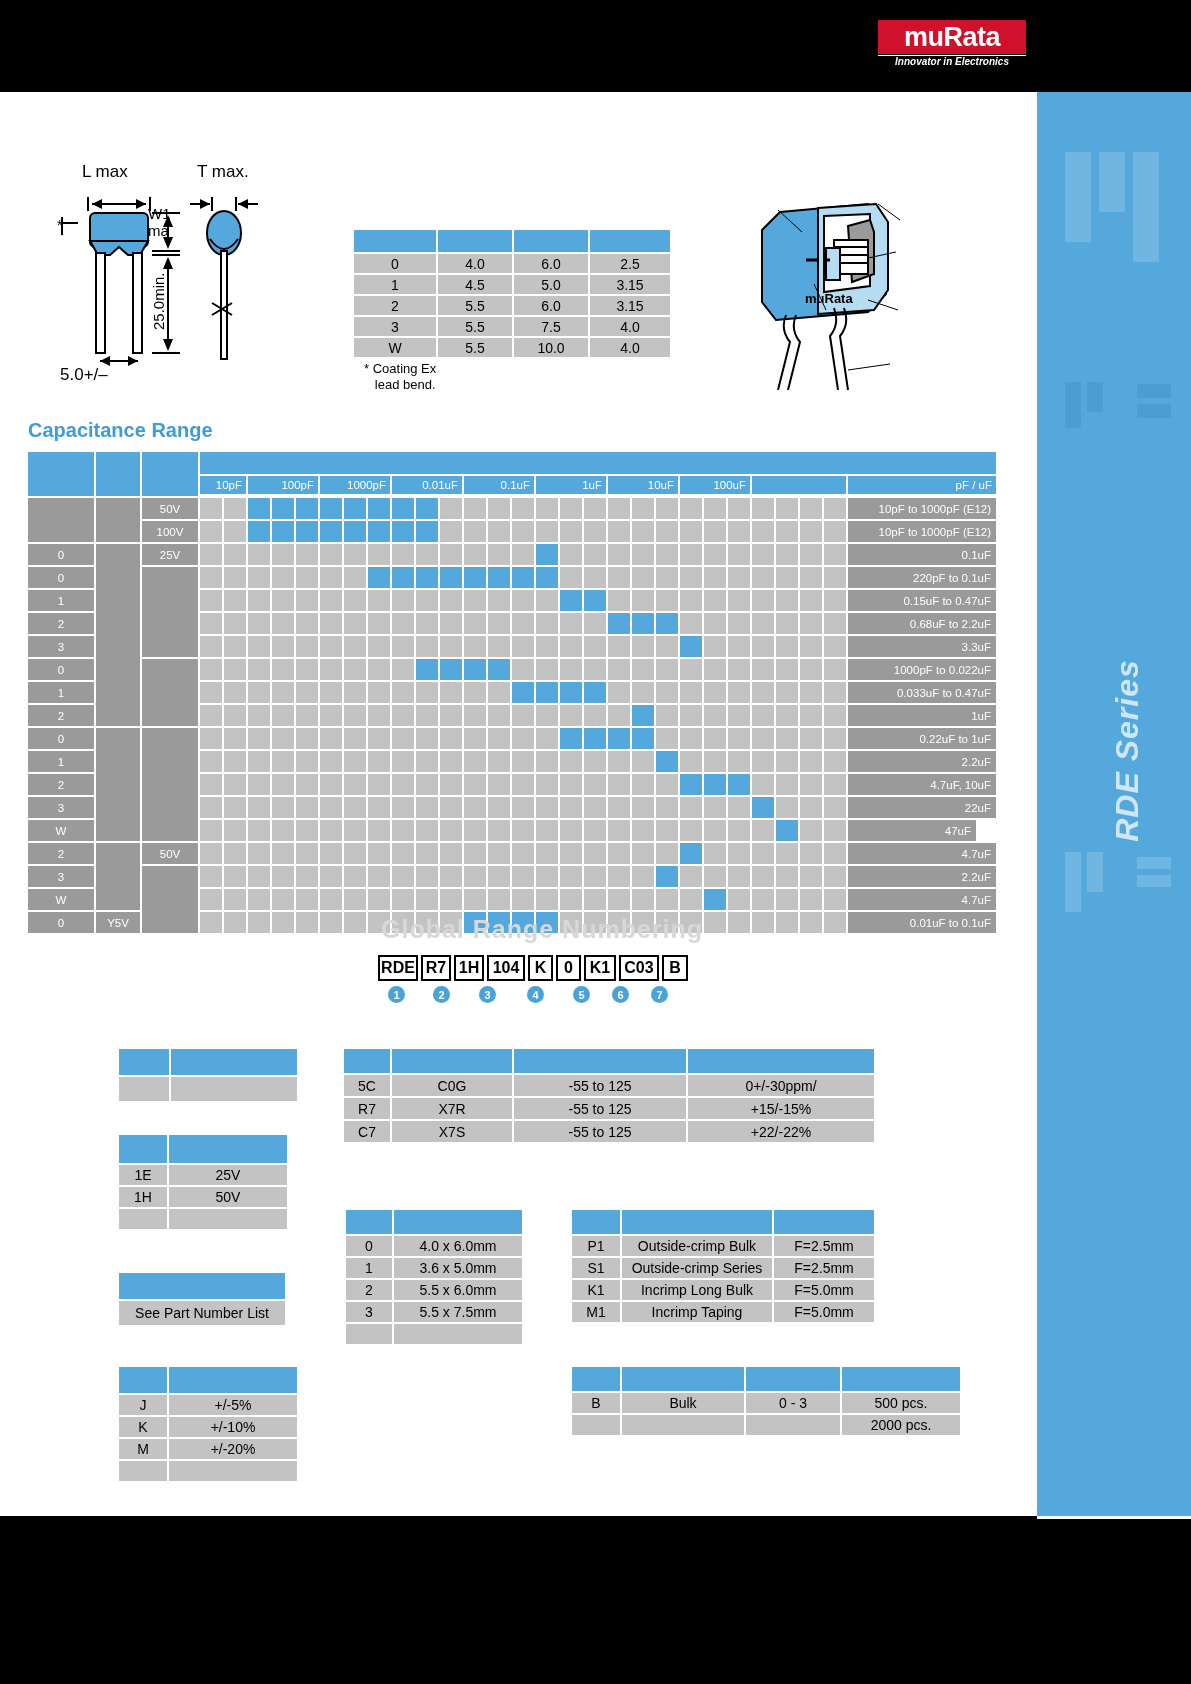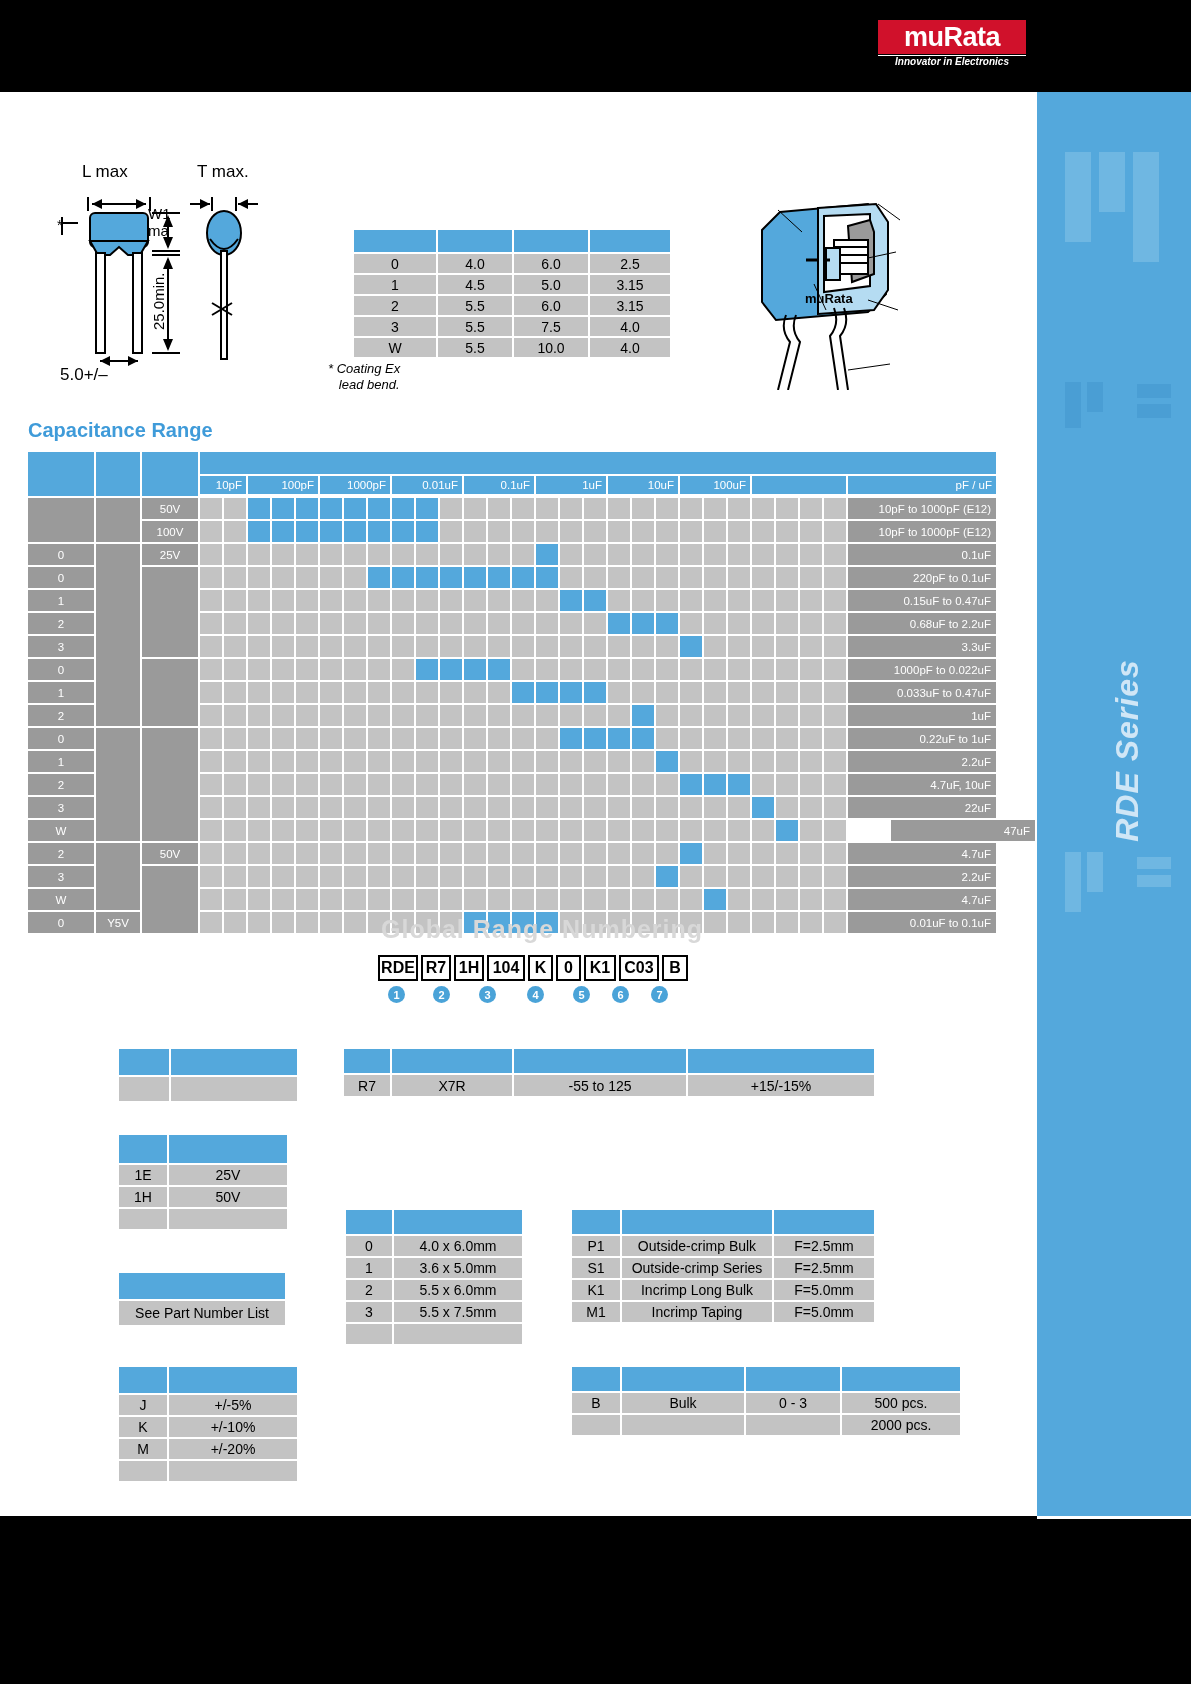--- a/index.html
+++ b/index.html
@@ -176,21 +176,21 @@
         <td style="width: 80px; height: 19px;">4.0</td>
       </tr>
       <tr>
         <td style="width: 82px; height: 19px;">W</td>
         <td style="width: 74px; height: 19px;">5.5</td>
         <td style="width: 74px; height: 19px;">10.0</td>
         <td style="width: 80px; height: 19px;">4.0</td>
       </tr>
     </tbody>
 </table>
-<div class="small-note" style="left:328px;top:361px;white-space:pre;font-style:italic;">* Coating Ex
+<div class="small-note" style="left:364px;top:361px;white-space:pre;">* Coating Ex
    lead bend.</div>
 
 <svg width="230" height="200" style="position:absolute;left:718px;top:190px;">
   <path d="M62 22 L150 14 L168 36 L168 104 L150 122 L58 130 L44 112 L44 40 Z" fill="#54a8dc" stroke="#000" stroke-width="2"></path>
   <path d="M100 18 L158 14 L170 32 L170 100 L156 120 L100 124 Z" fill="#b5dcf2" stroke="#000" stroke-width="2"></path>
   <path d="M106 26 L152 24 L152 96 L106 102 Z" fill="#fff" stroke="#000" stroke-width="2"></path>
   <path d="M130 36 L152 30 L156 42 L156 84 L134 92 Z" fill="#9a9a9a" stroke="#000" stroke-width="2"></path>
   <rect x="116" y="50" width="34" height="34" fill="#fff" stroke="#000" stroke-width="2"></rect>
   <line x1="116" y1="57" x2="150" y2="57" stroke="#000" stroke-width="2"></line>
   <line x1="116" y1="65" x2="150" y2="65" stroke="#000" stroke-width="2"></line>
@@ -726,21 +726,21 @@
       <div class="cr-cell" style="width: 22px;"></div>
       <div class="cr-cell" style="width: 22px;"></div>
       <div class="cr-cell" style="width: 22px;"></div>
       <div class="cr-cell" style="width: 22px;"></div>
       <div class="cr-cell" style="width: 22px;"></div>
       <div class="cr-cell" style="width: 22px;"></div>
       <div class="cr-cell" style="width: 22px;"></div>
       <div class="cr-cell on" style="width: 22px;"></div>
       <div class="cr-cell" style="width: 22px;"></div>
       <div class="cr-cell" style="width: 22px;"></div>
-      <div class="cr-desc" style="width: 144px; margin-left: 43px;">47uF</div>
+      <div class="cr-desc" style="width: 128px;">47uF</div>
     </div>
     <div class="cr-row" style="position: relative;">
       <div class="cr-c" style="width: 66px;">2</div>
       <div class="cr-c" style="width: 44px; height: 67px; position: absolute; left: 68px;"></div>
       <div style="width: 46px;"></div>
       <div class="cr-c" style="width: 56px;">50V</div>
       <div class="cr-cell" style="width: 22px;"></div>
       <div class="cr-cell" style="width: 22px;"></div>
       <div class="cr-cell" style="width: 22px;"></div>
       <div class="cr-cell" style="width: 22px;"></div>
@@ -972,25 +972,37 @@
     <thead>
       <tr>
         <th style="width: 46px; height: 24px;"></th>
         <th style="width: 120px; height: 24px;"></th>
         <th style="width: 172px; height: 24px;"></th>
         <th style="width: 186px; height: 24px;"></th>
       </tr>
     </thead>
     <tbody>
       <tr>
+        <td style="width: 46px; height: 21px;">5C</td>
+        <td style="width: 120px; height: 21px;">C0G</td>
+        <td style="width: 172px; height: 21px;">-55 to 125</td>
+        <td style="width: 186px; height: 21px;">0+/-30ppm/</td>
+      </tr>
+      <tr>
         <td style="width: 46px; height: 21px;">R7</td>
         <td style="width: 120px; height: 21px;">X7R</td>
         <td style="width: 172px; height: 21px;">-55 to 125</td>
         <td style="width: 186px; height: 21px;">+15/-15%</td>
       </tr>
+      <tr>
+        <td style="width: 46px; height: 21px;">C7</td>
+        <td style="width: 120px; height: 21px;">X7S</td>
+        <td style="width: 172px; height: 21px;">-55 to 125</td>
+        <td style="width: 186px; height: 21px;">+22/-22%</td>
+      </tr>
     </tbody>
   </table>
 <table class="tbl" id="t_size" style="left:344px;top:1208px;">
     <thead>
       <tr>
         <th style="width: 46px; height: 24px;"></th>
         <th style="width: 128px; height: 24px;"></th>
       </tr>
     </thead>
     <tbody>

